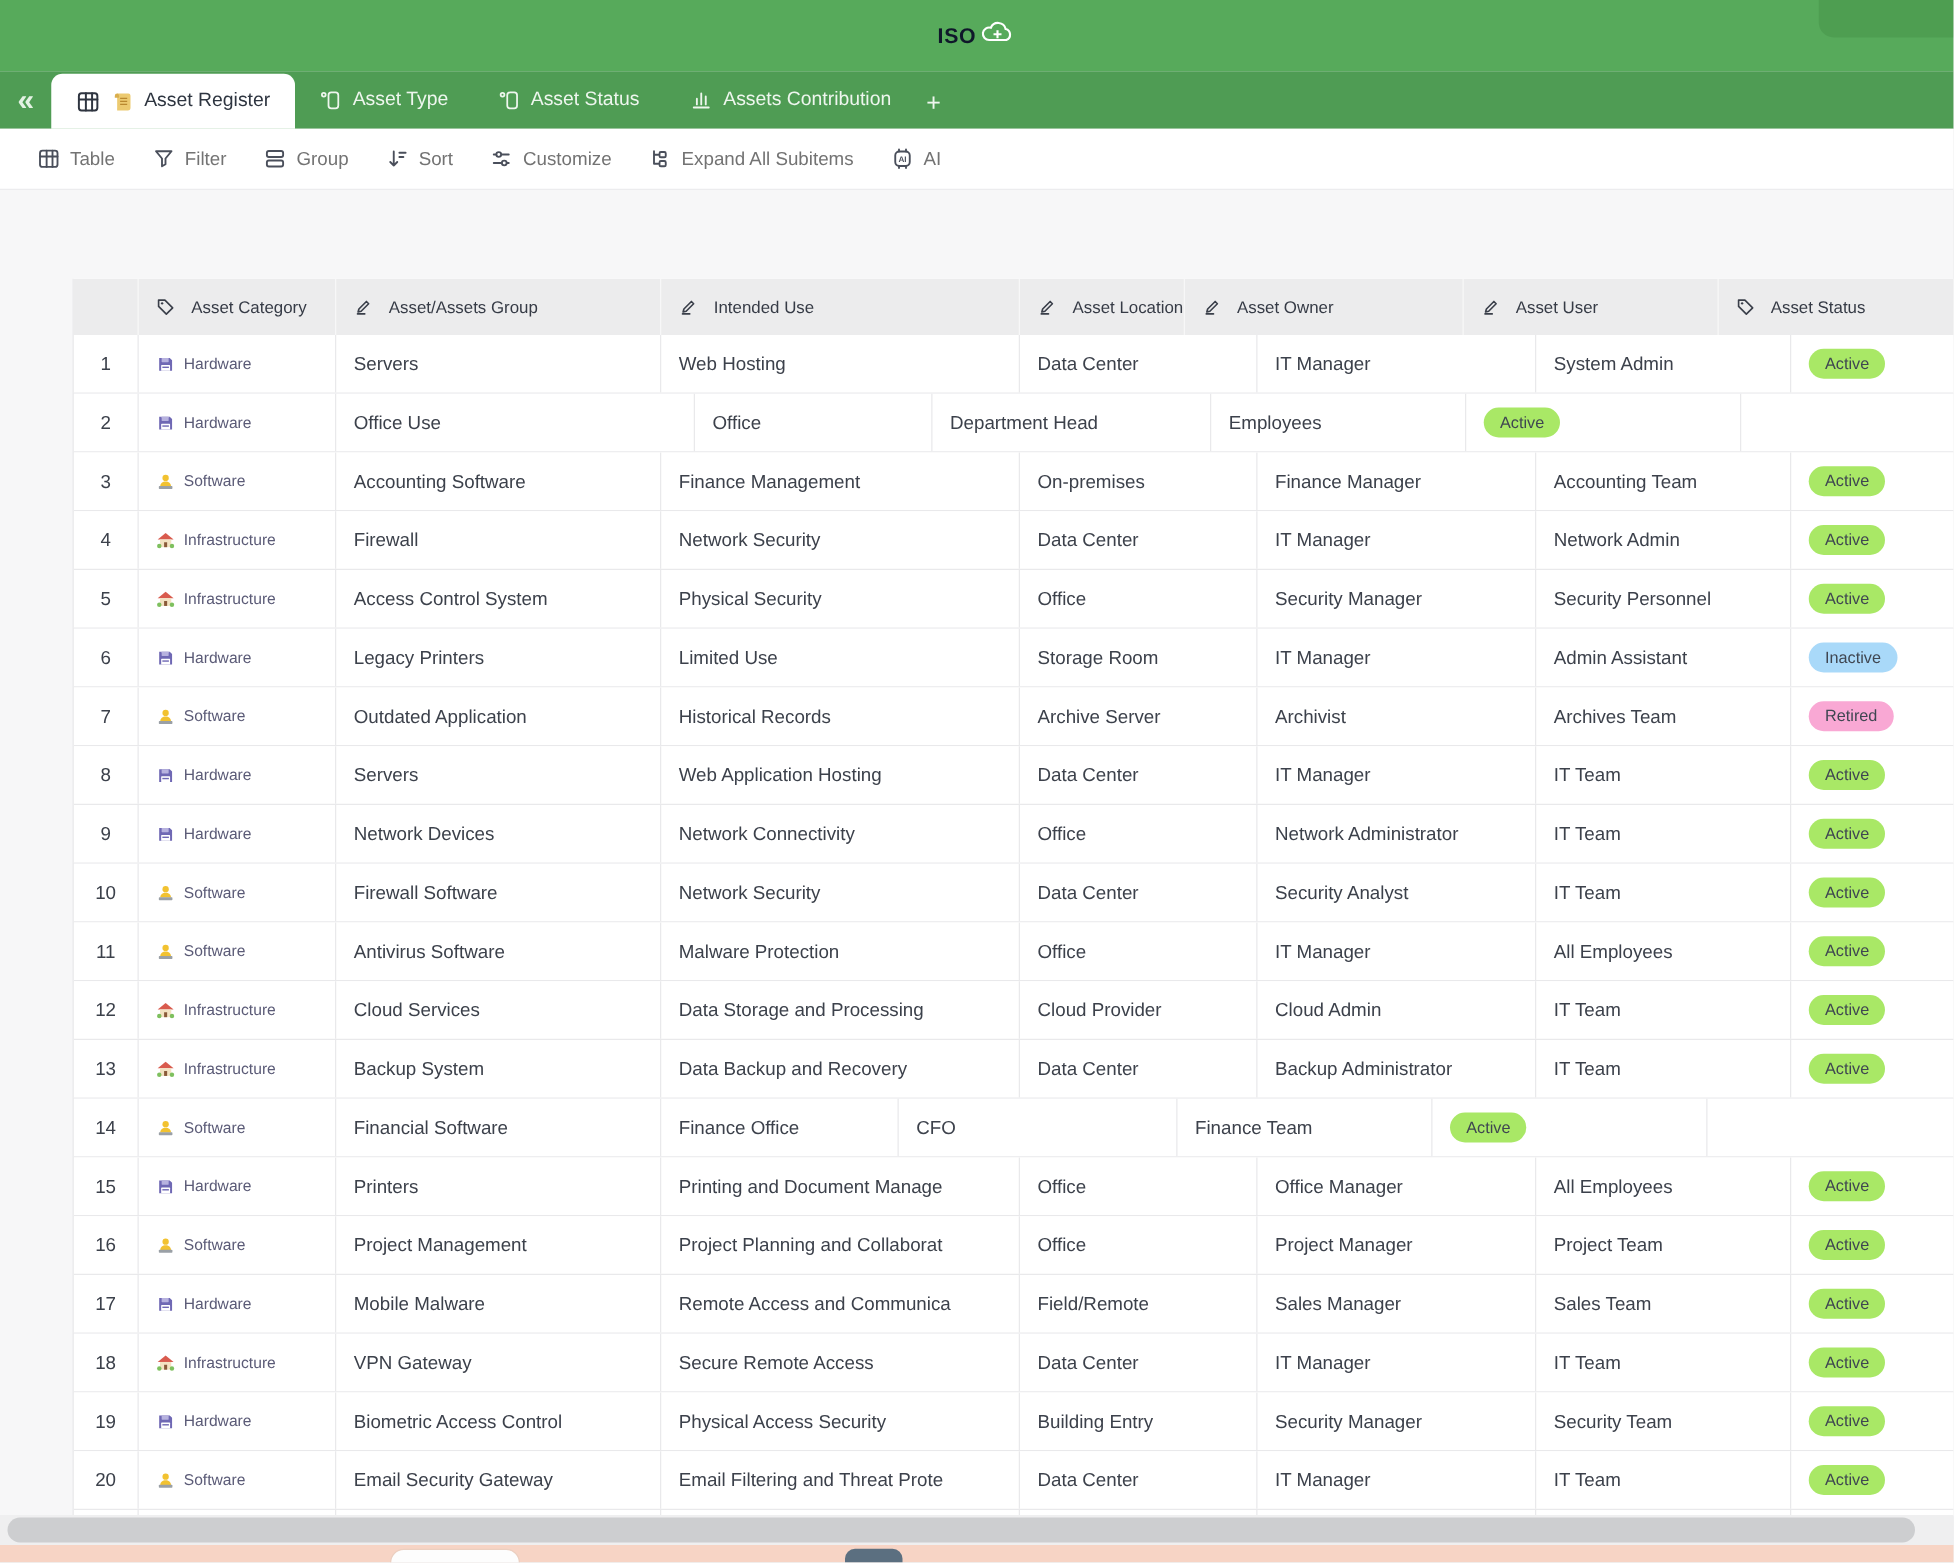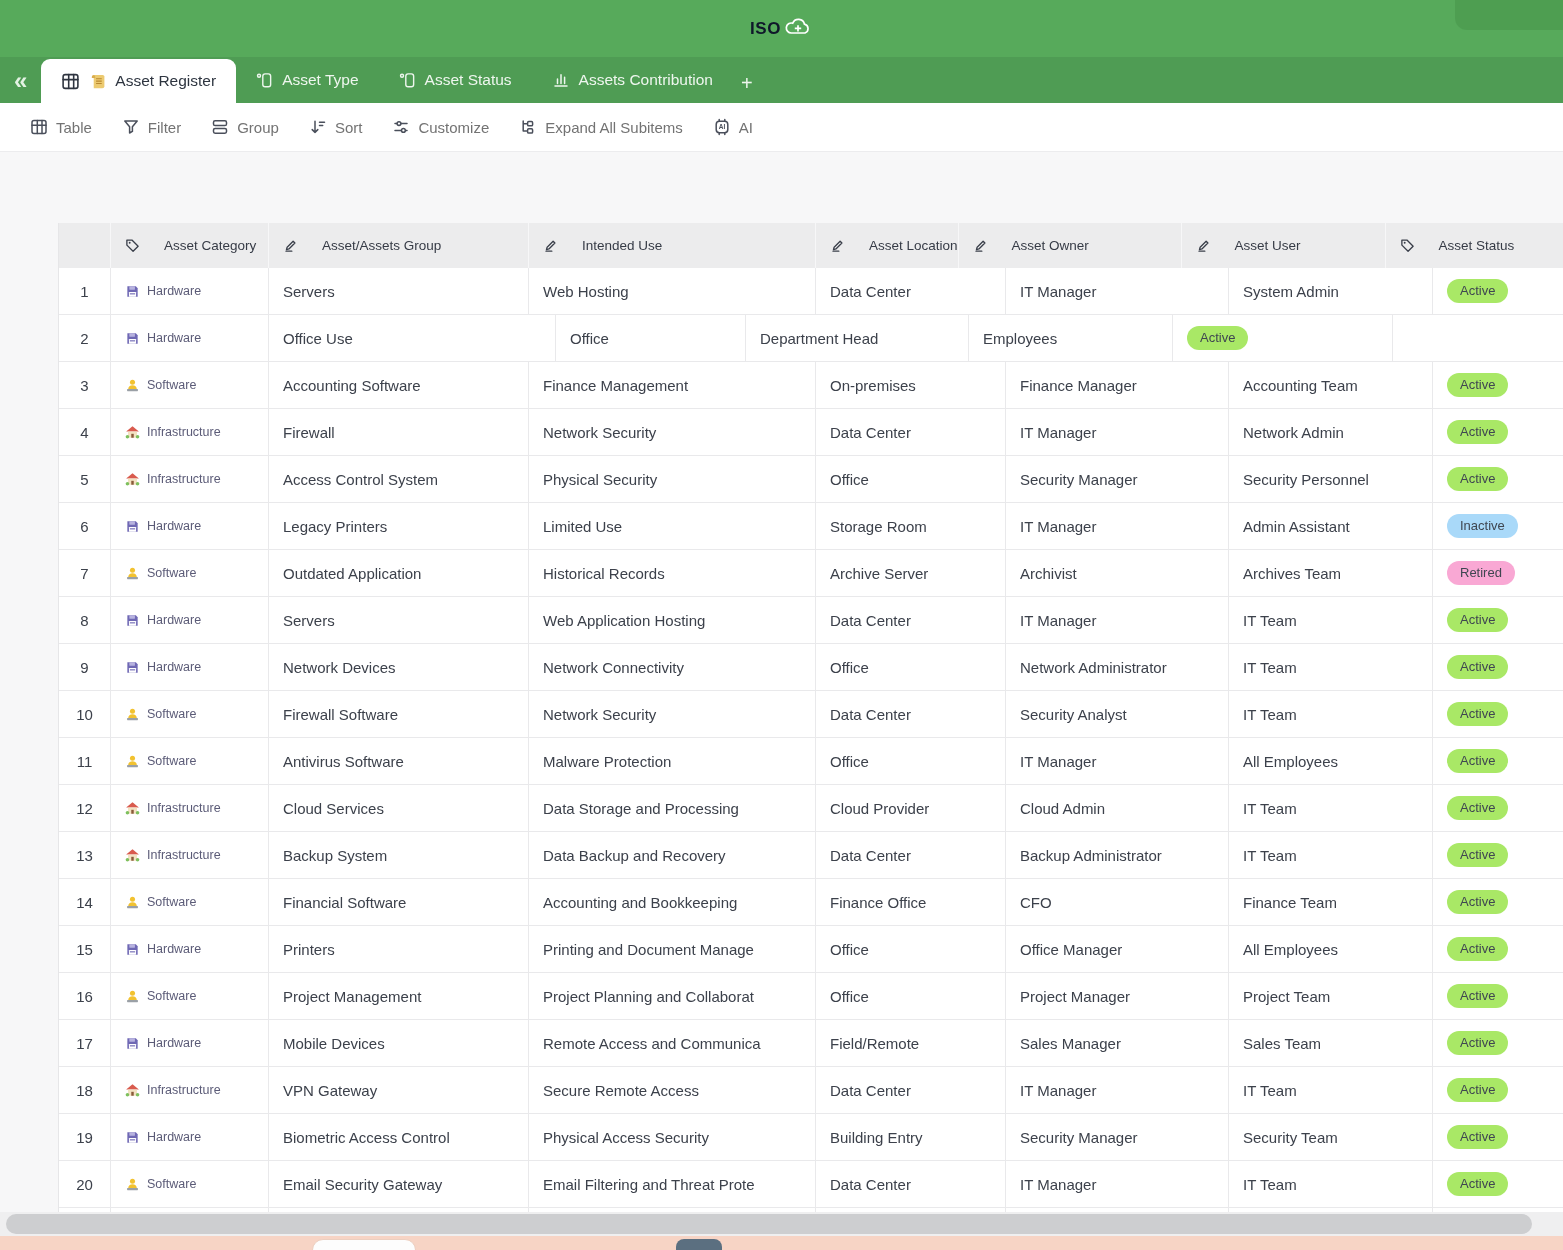--- a/index.html
+++ b/index.html
@@ -30,21 +30,21 @@
   .toolbar { position:absolute; left:0; top:103px; width:1563px; height:49px; background:#ffffff;
              border-bottom:1px solid #ececee; display:flex; align-items:center; padding-left:30px; }
   .tool-item { display:flex; align-items:center; gap:8px; margin-right:30px; color:#737373;
                font-size:15px; cursor:pointer; }
   .tool-item svg { display:block; }
 
   
   .table-wrap { position:absolute; left:58px; top:223px; width:1505px; height:990px;
                 overflow:hidden; background:#ffffff; border-left:1px solid #e6e6e8; }
   .thead { display:flex; height:45px; background:#ececed; }
-  .hcell { display:flex; align-items:center; gap:24px; padding-left:14px; font-size:13.5px;
+  .hcell { display:flex; align-items:center; gap:13px; padding-left:14px; font-size:13.5px;
            font-weight:500; color:#363b46; border-right:1px solid #f7f7f8; flex:none; }
   .trow { display:flex; height:47px; background:#fff; border-bottom:1px solid #e9e9eb; }
   .cell { display:flex; align-items:center; padding-left:14px; font-size:15px; color:#3c414b;
           border-right:1px solid #e9e9eb; flex:none; white-space:nowrap; overflow:hidden; }
   .col-num    { width:52px;  justify-content:center; padding-left:0; }
   .col-cat    { width:158px; }
   .col-group  { width:260px; }
   .col-use    { width:287px; }
   .col-loc    { width:190px; }
   .col-owner  { width:223px; }
@@ -561,21 +561,20 @@
             <span style="display: flex;">
               <svg width="15" height="15" viewBox="0 0 16 16">
                 <circle cx="8" cy="4.6" r="2.7" fill="#f2c230"></circle>
                 <path d="M3.4 11.8c0-2.6 2.1-4.1 4.6-4.1s4.6 1.5 4.6 4.1z" fill="#f2c230"></path>
                 <rect x="2.2" y="11.6" width="11.6" height="2.4" rx="0.6" fill="#9aa0a6"></rect>
               </svg>
             </span>
             <span class="cat-label">Software</span>
           </div>
           <div class="cell col-group">Financial Software</div>
-          <div class="cell col-use">Accounting and Bookkeeping</div>
           <div class="cell col-loc">Finance Office</div>
           <div class="cell col-owner">CFO</div>
           <div class="cell col-user">Finance Team</div>
           <div class="cell col-status">
             <span class="badge" style="background: rgb(169, 232, 102);">Active</span>
           </div>
         </div>
         <div class="trow">
           <div class="cell col-num">15</div>
           <div class="cell col-cat">
@@ -625,21 +624,21 @@
             <span style="display: flex;">
               <svg width="15" height="15" viewBox="0 0 16 16">
                 <path d="M2.5 2.5h9l2 2v9h-11z" fill="#6f68b4"></path>
                 <rect x="4.6" y="2.5" width="6" height="3.6" rx="0.4" fill="#b7b2df"></rect>
                 <rect x="4.2" y="8.6" width="7.6" height="4.9" rx="0.5" fill="#ffffff"></rect>
                 <rect x="5.2" y="9.9" width="5.6" height="1.2" fill="#6f68b4"></rect>
               </svg>
             </span>
             <span class="cat-label">Hardware</span>
           </div>
-          <div class="cell col-group">Mobile Devices</div>
+          <div class="cell col-group">Mobile Malware</div>
           <div class="cell col-use">Remote Access and Communica</div>
           <div class="cell col-loc">Field/Remote</div>
           <div class="cell col-owner">Sales Manager</div>
           <div class="cell col-user">Sales Team</div>
           <div class="cell col-status">
             <span class="badge" style="background: rgb(169, 232, 102);">Active</span>
           </div>
         </div>
         <div class="trow">
           <div class="cell col-num">18</div>

